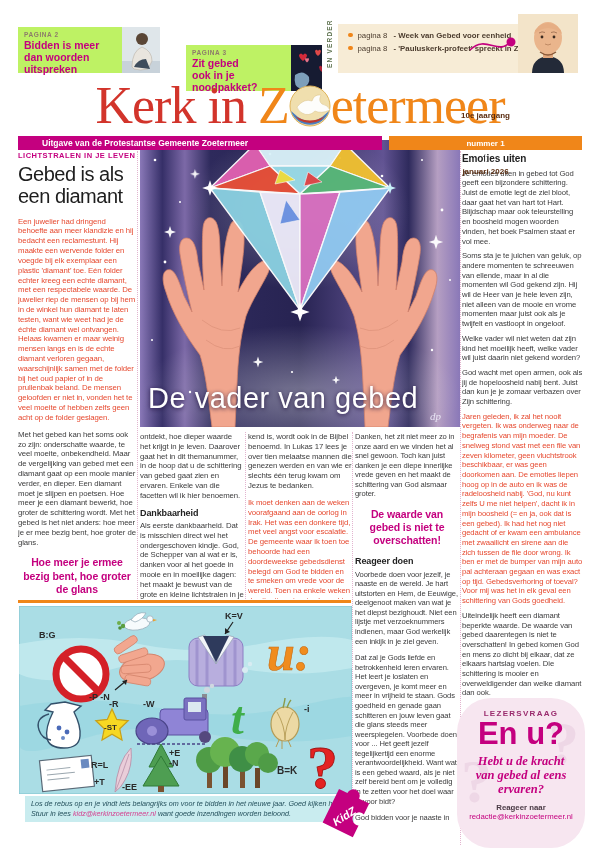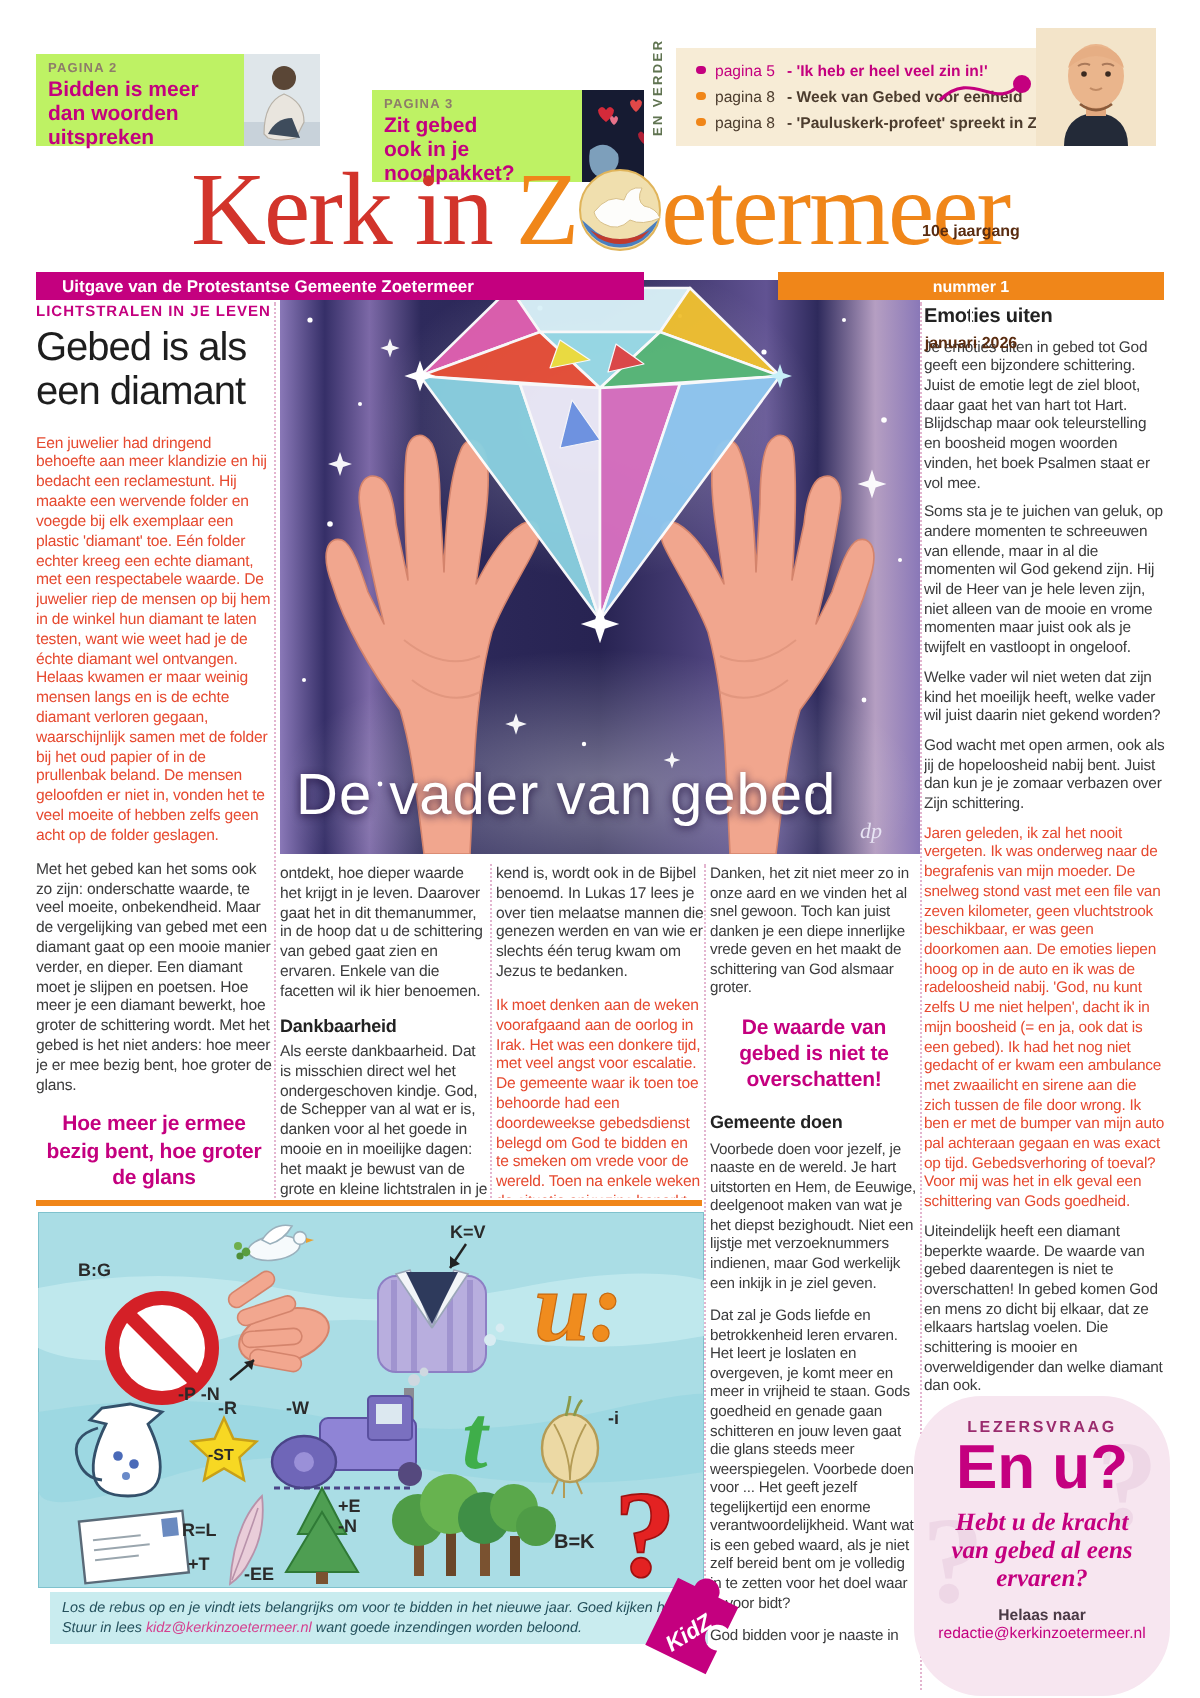--- a/index.html
+++ b/index.html
@@ -27,22 +27,22 @@
 
   
   .masthead { left:0; top:76px; width:600px; height:58px; text-align:center; white-space:nowrap;
               font-family:"Liberation Serif", serif; font-size:52px; letter-spacing:-1px; }
   .masthead .red { color:#d2342b; }
   .masthead .org { color:#f08619; }
   .masthead svg { vertical-align:-4px; }
 
   
   .bar { height:14px; display:flex; align-items:center; z-index:5; }
-  .bar-mag { left:18px; top:136px; width:304px; background:#c4007f; color:#fff;
-             font-size:8.5px; font-weight:bold; padding-left:13px; }
+  .bar-mag { left:18px; top:136px; width:364px; background:#c4007f; color:#fff;
+             font-size:8.5px; font-weight:bold; padding-left:24px; }
   .bar-org { left:389px; top:136px; width:193px; background:#f08619; font-size:8px; font-weight:bold;
              justify-content:center; gap:5px;flex-direction:column; }
   .bar-org .dk { color:#5a2c10; } .bar-org .wt { color:#fff; }
 
   
   .feat-img { left:140px; top:140px; width:320px; height:287px; z-index:1; overflow:hidden; }
   .feat-title { left:148px; top:382px; width:306px; z-index:2; color:#fff; font-size:29px; letter-spacing:.5px;
                 text-shadow:0 1px 4px rgba(30,15,60,.85); }
   .feat-sign { left:430px; top:410px; z-index:2; color:#e8e4f4; font-size:11px; font-style:italic;
                font-family:"Liberation Serif", serif; }
@@ -117,25 +117,20 @@
       <path d="M4,30 Q12,24 18,32 Q20,40 10,44 Q2,42 4,30 Z" fill="#8fb6d4" opacity="0.85"></path>
       <path d="M14,14 q1,-2 2,0 q1,-2 2,0 q0,2 -2,3.5 q-2,-1.5 -2,-3.5 Z" fill="#e8728a"></path>
     </svg>
   </div>
 
   <div class="abs enverder">
     <span>EN VERDER</span>
   </div>
 
   <div class="abs further">
-    <div class="furrow fr0">
-      <span class="dot"></span>
-      <span class="pg">pagina 5</span>
-      <span class="ti">- 'Ik heb er heel veel zin in!'</span>
-    </div>
     <div class="furrow fr1">
       <span class="dot"></span>
       <span class="pg">pagina 8</span>
       <span class="ti">- Week van Gebed voor eenheid</span>
     </div>
     <div class="furrow fr2">
       <span class="dot"></span>
       <span class="pg">pagina 8</span>
       <span class="ti">- 'Pauluskerk-profeet' spreekt in Zoetermeer</span>
     </div>
@@ -288,21 +283,21 @@
     <h3>Dankbaarheid</h3>
     <p>Als eerste dankbaarheid. Dat is misschien direct wel het ondergeschoven kindje. God, de Schepper van al wat er is, danken voor al het goede in mooie en in moeilijke dagen: het maakt je bewust van de grote en kleine lichtstralen in je leven. Het geeft uiting aan je afhankelijkheid en geeft God de eer die Hem toekomt. Dat danken niet zo vanzelfspre-</p>
   </div>
   <div class="abs col colB">
     <p>kend is, wordt ook in de Bijbel benoemd. In Lukas 17 lees je over tien melaatse mannen die genezen werden en van wie er slechts één terug kwam om Jezus te bedanken.</p>
     <p class="red">Ik moet denken aan de weken voorafgaand aan de oorlog in Irak. Het was een donkere tijd, met veel angst voor escalatie. De gemeente waar ik toen toe behoorde had een doordeweekse gebedsdienst belegd om God te bidden en te smeken om vrede voor de wereld. Toen na enkele weken de situatie enigszins beperkt gebleken was, zeker voor ons in het Westen, is er nooit een dankdienst gehouden.</p>
   </div>
   <div class="abs col colC">
     <p>Danken, het zit niet meer zo in onze aard en we vinden het al snel gewoon. Toch kan juist danken je een diepe innerlijke vrede geven en het maakt de schittering van God alsmaar groter.</p>
     <div class="pullquote">De waarde van gebed is niet te overschatten!</div>
-    <h3>Gemeente doen</h3>
+    <h3>Reageer doen</h3>
     <p>Voorbede doen voor jezelf, je naaste en de wereld. Je hart uitstorten en Hem, de Eeuwige, deelgenoot maken van wat je het diepst bezighoudt. Niet een lijstje met verzoeknummers indienen, maar God werkelijk een inkijk in je ziel geven.</p>
     <p>Dat zal je Gods liefde en betrokkenheid leren ervaren. Het leert je loslaten en overgeven, je komt meer en meer in vrijheid te staan. Gods goedheid en genade gaan schitteren en jouw leven gaat die glans steeds meer weerspiegelen. Voorbede doen voor ... Het geeft jezelf tegelijkertijd een enorme verantwoordelijkheid. Want wat is een gebed waard, als je niet zelf bereid bent om je volledig in te zetten voor het doel waar je voor bidt?</p>
     <p>God bidden voor je naaste in nood, maar hem of haar zelf geen blik waardig achten en geen uitstrekte hand bieden, dat is een gebed van lege woorden. Bidden doe je met woorden en gedachten, maar zeker ook met daden. 'Sta op en schitter!', zoals Jesaja 60:1 het toeroept.</p>
   </div>
 
   <div class="abs col colR">
     <h3>Emoties uiten</h3>
     <p>Je emoties uiten in gebed tot God geeft een bijzondere schittering. Juist de emotie legt de ziel bloot, daar gaat het van hart tot Hart. Blijdschap maar ook teleurstelling en boosheid mogen woorden vinden, het boek Psalmen staat er vol mee.</p>
     <p>Soms sta je te juichen van geluk, op andere momenten te schreeuwen van ellende, maar in al die momenten wil God gekend zijn. Hij wil de Heer van je hele leven zijn, niet alleen van de mooie en vrome momenten maar juist ook als je twijfelt en vastloopt in ongeloof.</p>
     <p>Welke vader wil niet weten dat zijn kind het moeilijk heeft, welke vader wil juist daarin niet gekend worden?</p>
@@ -457,17 +452,17 @@
       <text x="28" y="44" transform="rotate(-58 28 40)" font-size="12" font-weight="bold" font-style="italic" fill="#ffffff" text-anchor="middle">KidZ</text>
     </g>
   </svg>
 
   <div class="abs blob">
     <span class="bgq q1">?</span>
     <span class="bgq q2">?</span>
     <div class="blob-label">LEZERSVRAAG</div>
     <div class="blob-title">En u?</div>
     <div class="blob-question">Hebt u de kracht van gebed al eens ervaren?</div>
-    <div class="blob-cta">Helaas naar</div>
+    <div class="blob-cta">Reageer naar</div>
     <div class="blob-mail">redactie@kerkinzoetermeer.nl</div>
   </div>
 
 </div>
 
 </body></html>

